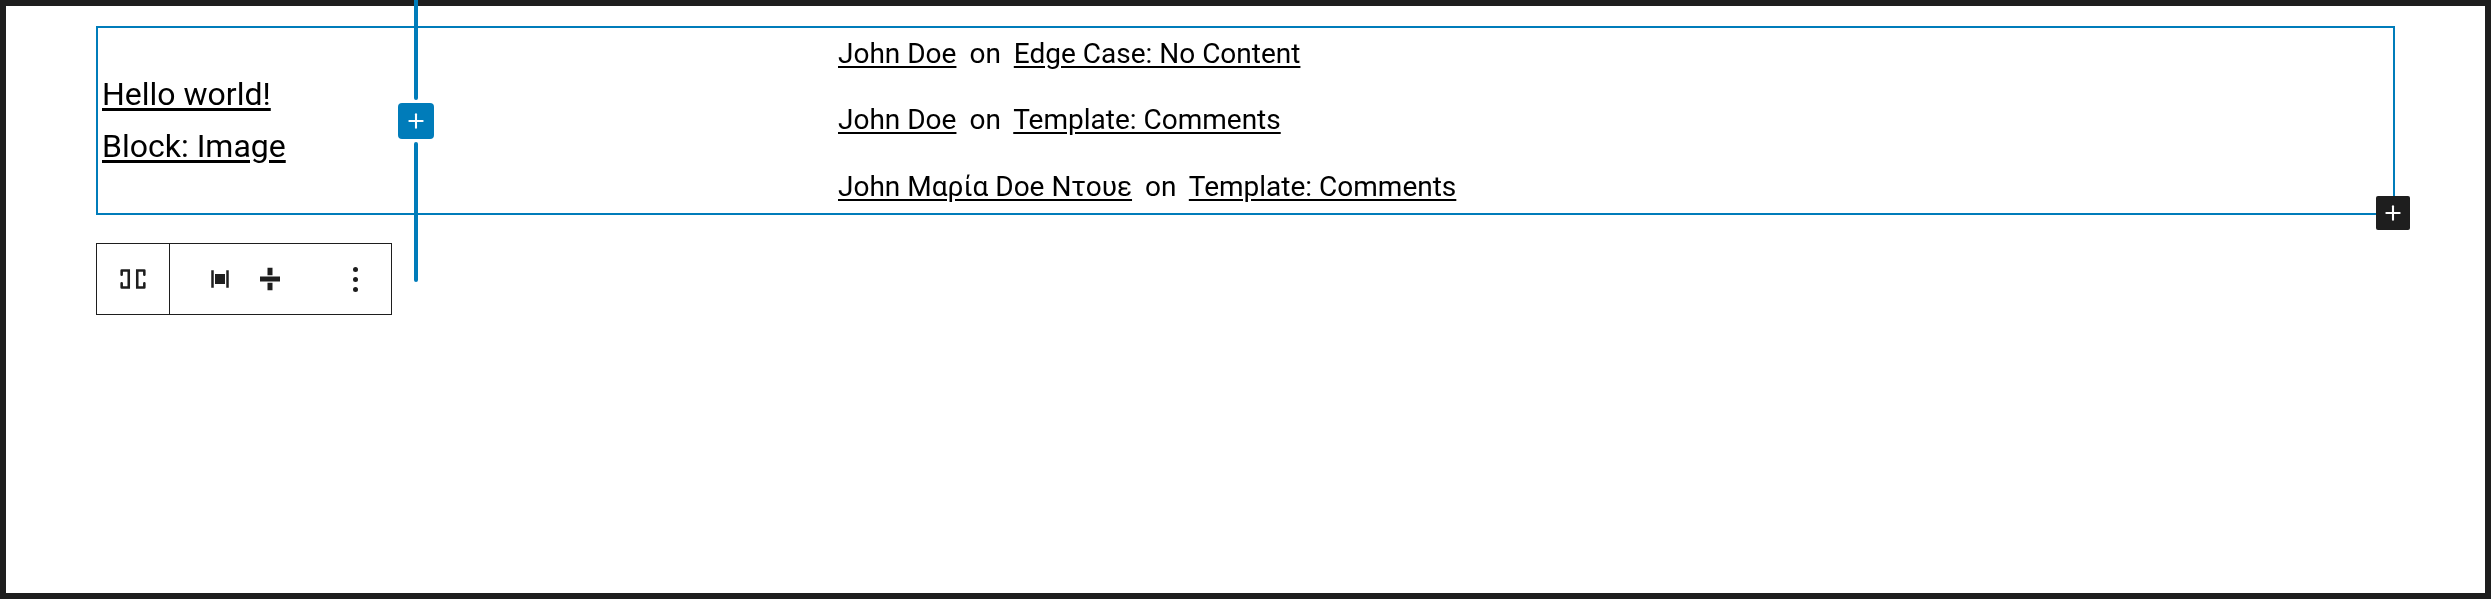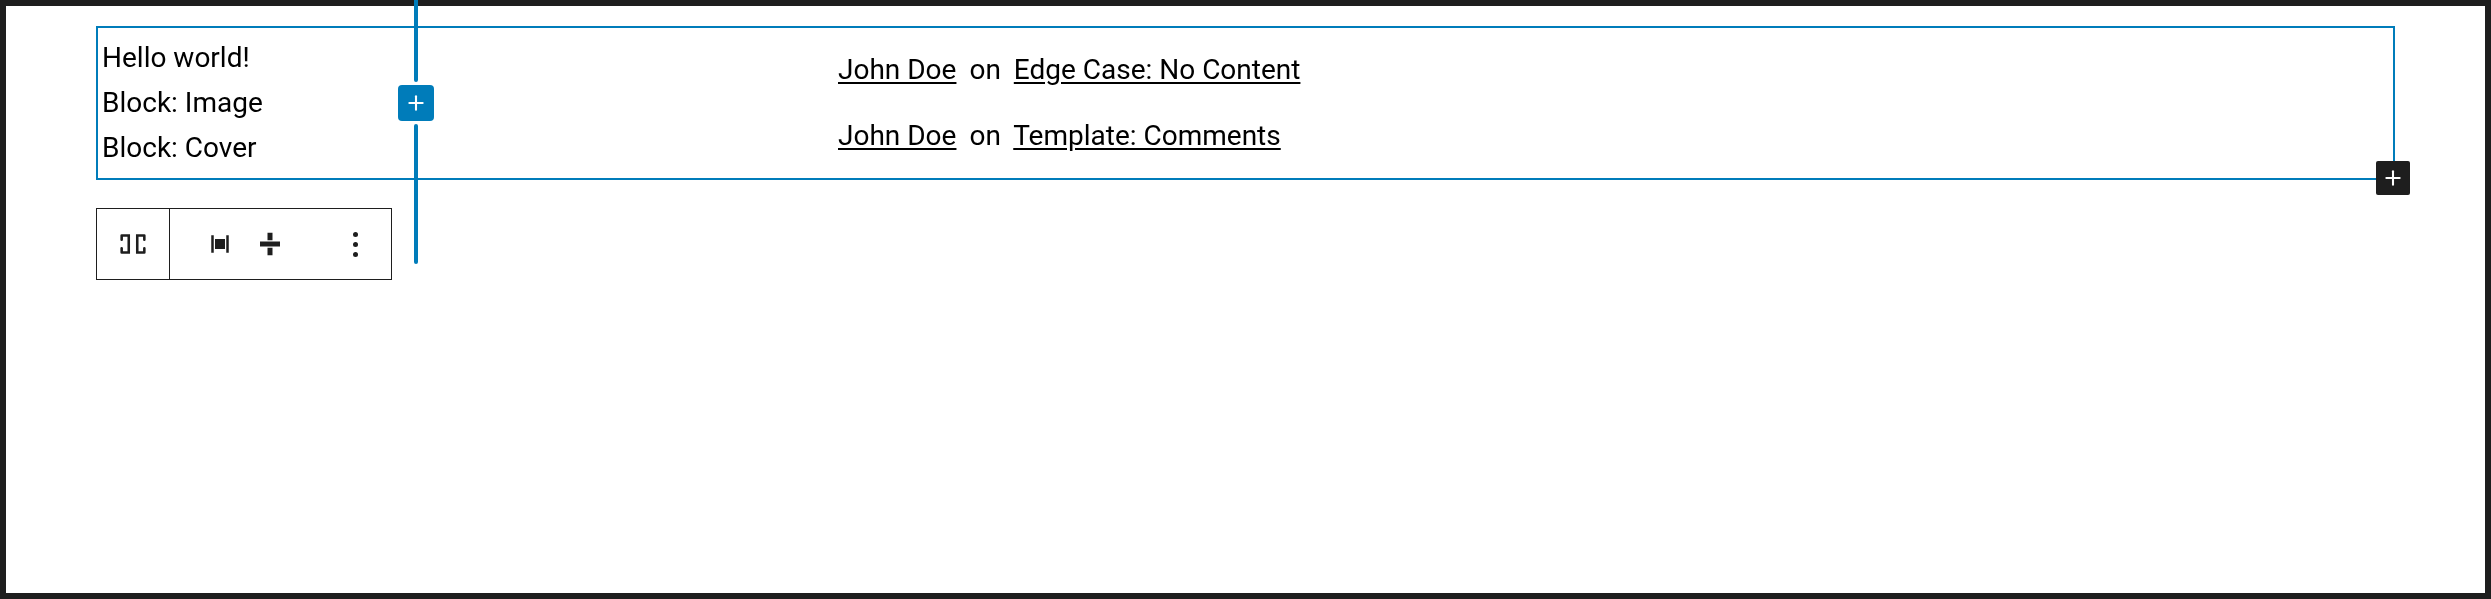--- a/index.html
+++ b/index.html
@@ -27,23 +27,24 @@
     position: relative;
   }
   .col-left {
     width: 300px;
     display: flex;
     flex-direction: column;
     justify-content: center;
     padding: 0 0 0 4px;
   }
   .col-left .post-link {
-    font-size: 28px;
+    font-size: 32px;
     line-height: 1.6;
     color: #000;
+    text-decoration: underline;
     text-underline-offset: 3px;
     align-self: flex-start;
   }
   .col-divider {
     position: absolute;
     right: -36px;
     top: 50%;
     transform: translateY(-50%);
     display: flex;
     flex-direction: column;
@@ -142,21 +143,20 @@
 </head>
 <body>
 
 <div class="page-frame">
 
   <div class="selected-block">
 
     <div class="col col-left">
       <a class="post-link">Hello world!</a>
       <a class="post-link">Block: Image</a>
-      <a class="post-link">Block: Cover</a>
 
       <div class="col-divider">
         <div class="divider-line top"></div>
         <div class="add-col-btn">
           <svg width="20" height="20" viewBox="0 0 24 24" fill="none" stroke-width="2.5" stroke-linecap="round">
               <line x1="12" y1="4" x2="12" y2="20"></line>
               <line x1="4" y1="12" x2="20" y2="12"></line>
             </svg>
         </div>
         <div class="divider-line bottom"></div>
@@ -167,20 +167,25 @@
       <div class="comment-line">
         <span class="author">John Doe</span>
         <span class="on">on</span>
         <span class="post-title">Edge Case: No Content</span>
       </div>
       <div class="comment-line">
         <span class="author">John Doe</span>
         <span class="on">on</span>
         <span class="post-title">Template: Comments</span>
       </div>
+      <div class="comment-line">
+        <span class="author">John Μαρία Doe Ντουε</span>
+        <span class="on">on</span>
+        <span class="post-title">Template: Comments</span>
+      </div>
     </div>
 
     <div class="corner-add">
       <svg width="20" height="20" viewBox="0 0 24 24" fill="none" stroke-width="2.5" stroke-linecap="round">
           <line x1="12" y1="4" x2="12" y2="20"></line>
           <line x1="4" y1="12" x2="20" y2="12"></line>
         </svg>
     </div>
   </div>
 

